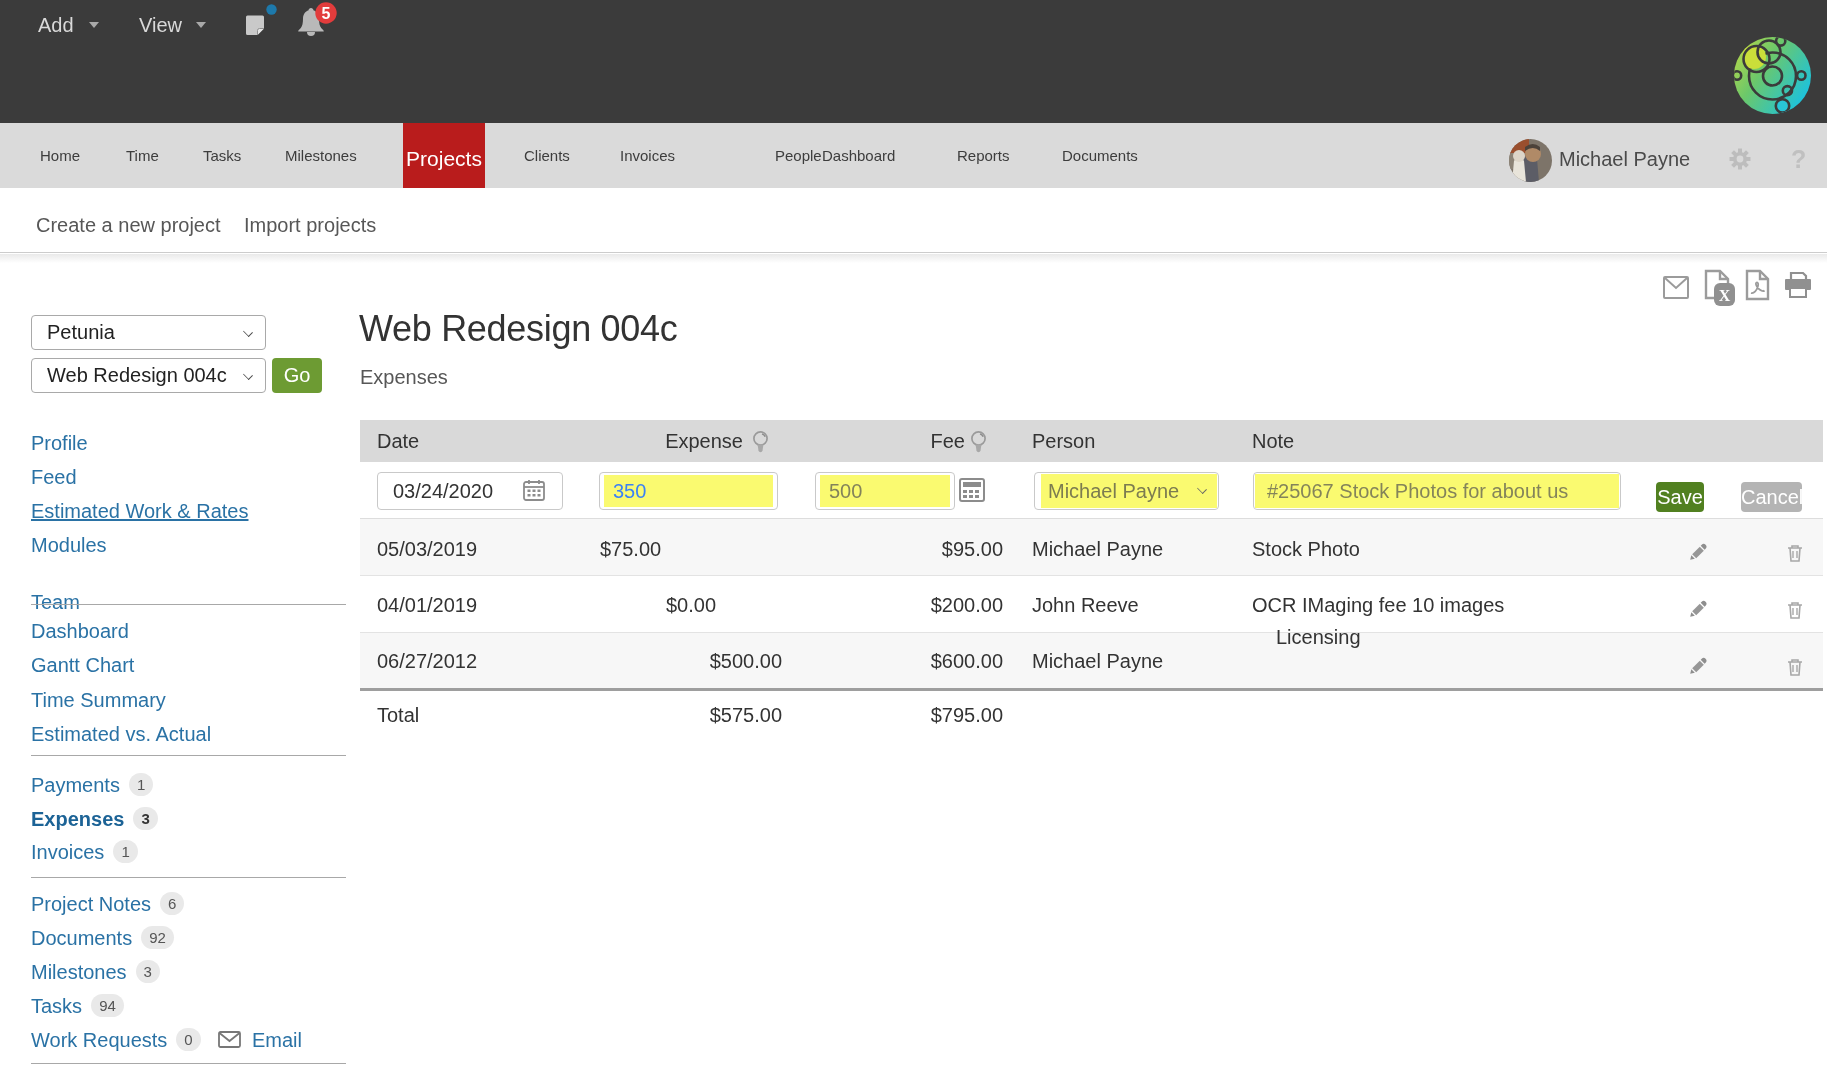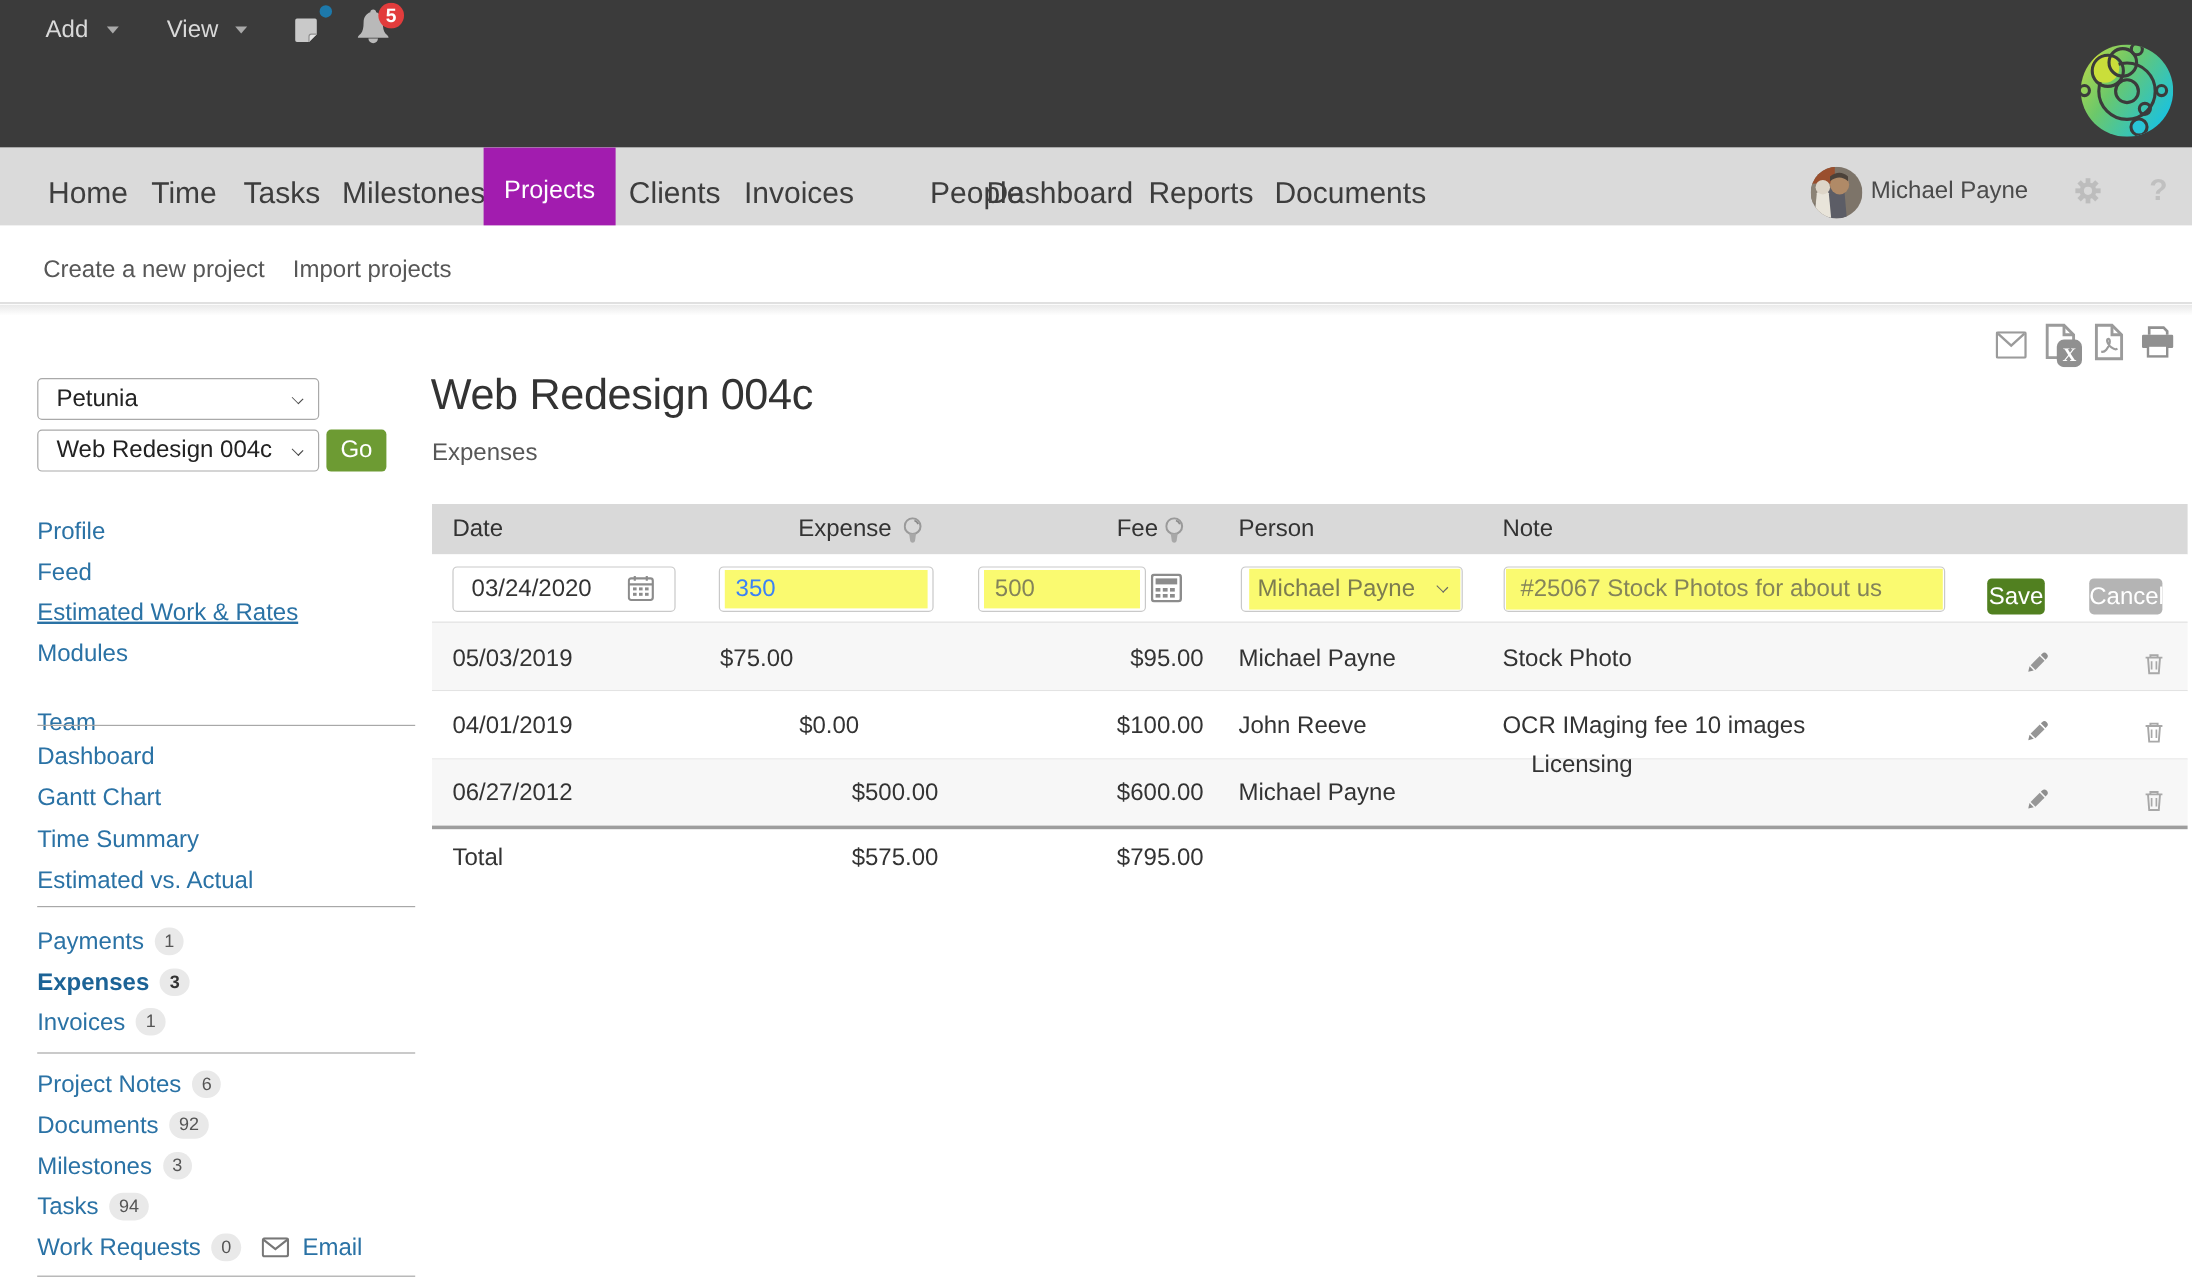--- a/index.html
+++ b/index.html
@@ -4,22 +4,22 @@
 <style>
 * { margin:0; padding:0; box-sizing:border-box; }
 html,body { width:1827px; height:1071px; background:#fff; font-family:"Liberation Sans", sans-serif; overflow:hidden; }
 .abs { position:absolute; }
 
 #topbar { position:absolute; left:0; top:0; width:1827px; height:123px; background:#3b3b3b; }
 .topitem { position:absolute; color:#d9d9d9; font-size:20px; top:14px; }
 .caret { position:absolute; top:22px; width:0; height:0; border-left:5px solid transparent; border-right:5px solid transparent; border-top:6px solid #a9a9a9; }
 
 #nav { position:absolute; left:0; top:123px; width:1827px; height:65px; background:#dadada; }
-.tab { position:absolute; font-size:25px; color:#3d3d3d; top:24px; }
-#activetab { position:absolute; left:403px; top:0; width:110px; height:65px; background:#a21caf; }
+.tab { position:absolute; font-size:15px; color:#3d3d3d; top:24px; }
+#activetab { position:absolute; left:403px; top:0; width:82px; height:65px; background:#b91c1c; }
 #activetab span { position:absolute; left:0; right:0; top:24px; text-align:center; color:#fff; font-size:21px; }
 
 #subnav { position:absolute; left:0; top:188px; width:1827px; height:65px; background:#fff; border-bottom:1px solid #ccc; }
 .subitem { position:absolute; top:26px; font-size:20px; color:#575757; }
 #shade { position:absolute; left:0; top:254px; width:1827px; height:9px; background:linear-gradient(#e9e9e9,#ffffff); }
 
 .selbox { position:absolute; left:31px; width:235px; height:35px; border:1px solid #a9a9a9; border-radius:4px; background:#fff; font-size:20px; color:#222; line-height:33px; padding-left:15px; }
 .selcaret { position:absolute; right:13px; top:12px; width:8px; height:8px; border-right:1.7px solid #4a4a4a; border-bottom:1.7px solid #4a4a4a; transform:rotate(45deg) scale(1,.75); transform-origin:center; }
 #gobtn { position:absolute; left:272px; top:358px; width:50px; height:35px; background:#6d9b33; border-radius:4px; color:#fff; font-size:20px; text-align:center; line-height:35px; }
 .slink { position:absolute; left:31px; font-size:20px; color:#2a72a5; height:34px; line-height:34px; white-space:nowrap; }
@@ -275,21 +275,21 @@
 <div class="row" style="top:688px; height:3px; background:#9e9e9e;"></div>
 
 <span class="cell" style="left:377px; top:538px;">05/03/2019</span>
 <span class="cell" style="left:600px; top:538px; width:182px; text-align:left;">$75.00</span>
 <span class="cell" style="left:820px; top:538px; width:183px; text-align:right;">$95.00</span>
 <span class="cell" style="left:1032px; top:538px;">Michael Payne</span>
 <span class="cell" style="left:1252px; top:538px;">Stock Photo</span>
 
 <span class="cell" style="left:377px; top:594px;">04/01/2019</span>
 <span class="cell" style="left:600px; top:594px; width:182px; text-align:center;">$0.00</span>
-<span class="cell" style="left:820px; top:594px; width:183px; text-align:right;">$100.00</span>
+<span class="cell" style="left:820px; top:594px; width:183px; text-align:right;">$200.00</span>
 <span class="cell" style="left:1032px; top:594px;">John Reeve</span>
 <span class="cell" style="left:1252px; top:594px;">OCR IMaging fee 10 images</span>
 
 <span class="cell" style="left:377px; top:650px;">06/27/2012</span>
 <span class="cell" style="left:600px; top:650px; width:182px; text-align:right;">$500.00</span>
 <span class="cell" style="left:820px; top:650px; width:183px; text-align:right;">$600.00</span>
 <span class="cell" style="left:1032px; top:650px;">Michael Payne</span>
 <span class="cell" style="left:1252px; top:626px;margin-left:24px;">Licensing</span>
 
 <span class="cell" style="left:377px; top:704px;">Total</span>

